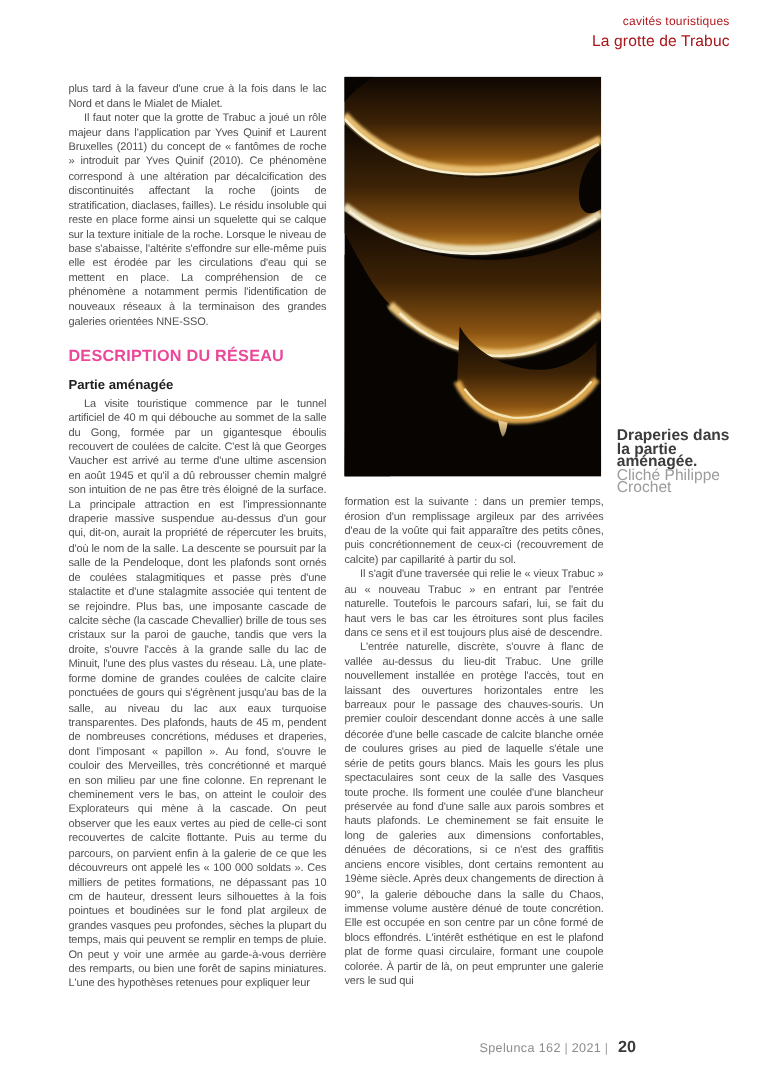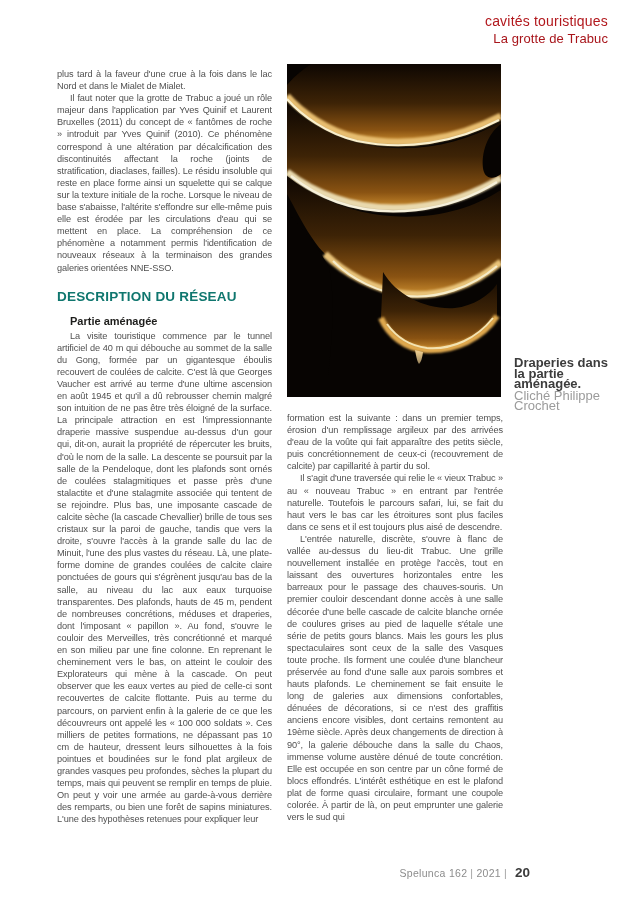--- a/index.html
+++ b/index.html
@@ -5,37 +5,37 @@
   html,body{margin:0;padding:0;background:#e8e8e8;}
   .page{
     position:relative;
     width:636px;height:900px;
     background:#ffffff;
     font-family:"Liberation Sans","DejaVu Sans",sans-serif;
     overflow:hidden;
   }
   
   .pheader{position:absolute;top:13px;right:28px;text-align:right;line-height:1.25;}
-  .kicker{font-size:14px;color:#b2181d;letter-spacing:0.2px;text-align:right;}
+  .kicker{font-size:10px;color:#b2181d;letter-spacing:0.2px;text-align:right;}
   .htitle{font-size:13px;font-weight:normal;color:#a8151b;letter-spacing:0.1px;}
 
   
   .body-p{
     font-size:9.2px;line-height:12.1px;
     text-align:justify;margin:0;
     letter-spacing:-0.1px;
     color:#505050;
     hyphens:auto;-webkit-hyphens:auto;
   }
   .indent{text-indent:13px;}
   .col-left{position:absolute;left:57px;top:68px;width:215px;height:818px;overflow:hidden;}
   .col-right{position:absolute;left:287px;top:412px;width:216px;height:444px;overflow:hidden;}
 
-  h2.section{font-size:13.5px;font-weight:bold;color:#0f766e;margin:15px 0 11px 0;letter-spacing:0.2px;}
-  h3.sub{font-size:11px;font-weight:bold;color:#1d1d1b;margin:0 0 3px 13px;}
+  h2.section{font-size:13.5px;font-weight:bold;color:#ec4899;margin:15px 0 11px 0;letter-spacing:0.2px;}
+  h3.sub{font-size:11px;font-weight:bold;color:#1d1d1b;margin:0 0 3px 0;}
   .col-right h3.sub{margin-top:9px;}
 
   
   figure.photo{position:absolute;left:287px;top:64px;width:214px;height:333px;margin:0;padding:0;}
   figure.photo svg{display:block;width:214px;height:333px;}
   .caption{position:absolute;left:514px;top:358px;width:95px;font-size:13px;line-height:10.6px;}
   .cap-bold{font-weight:bold;color:#3c3c3c;}
   .cap-credit{color:#9b9b9b;margin-top:1px;}
 
   
@@ -115,21 +115,21 @@
       <path d="M0,0 L24,0 C13,7 5,15 0,21 Z" fill="#070402"></path>
     </svg>
   </figure>
 
   <div class="caption">
     <div class="cap-bold">Draperies dans la partie aménagée.</div>
     <div class="cap-credit">Cliché Philippe Crochet</div>
   </div>
 
   <div class="col-right">
-    <p class="body-p">formation est la suivante : dans un premier temps, érosion d'un remplissage argileux par des arrivées d'eau de la voûte qui fait apparaître des petits siècle, puis concrétionnement de ceux-ci (recouvrement de calcite) par capillarité à partir du sol.</p>
+    <p class="body-p">formation est la suivante : dans un premier temps, érosion d'un remplissage argileux par des arrivées d'eau de la voûte qui fait apparaître des petits cônes, puis concrétionnement de ceux-ci (recouvrement de calcite) par capillarité à partir du sol.</p>
     <p class="body-p indent">Il s'agit d'une traversée qui relie le « vieux Trabuc » au « nouveau Trabuc » en entrant par l'entrée naturelle. Toutefois le parcours safari, lui, se fait du haut vers le bas car les étroitures sont plus faciles dans ce sens et il est toujours plus aisé de descendre.</p>
     <p class="body-p indent">L'entrée naturelle, discrète, s'ouvre à flanc de vallée au-dessus du lieu-dit Trabuc. Une grille nouvellement installée en protège l'accès, tout en laissant des ouvertures horizontales entre les barreaux pour le passage des chauves-souris. Un premier couloir descendant donne accès à une salle décorée d'une belle cascade de calcite blanche ornée de coulures grises au pied de laquelle s'étale une série de petits gours blancs. Mais les gours les plus spectaculaires sont ceux de la salle des Vasques toute proche. Ils forment une coulée d'une blancheur préservée au fond d'une salle aux parois sombres et hauts plafonds. Le cheminement se fait ensuite le long de galeries aux dimensions confortables, dénuées de décorations, si ce n'est des graffitis anciens encore visibles, dont certains remontent au 19ème siècle. Après deux changements de direction à 90°, la galerie débouche dans la salle du Chaos, immense volume austère dénué de toute concrétion. Elle est occupée en son centre par un cône formé de blocs effondrés. L'intérêt esthétique en est le plafond plat de forme quasi circulaire, formant une coupole colorée. À partir de là, on peut emprunter une galerie vers le sud qui</p>
   </div>
 
   <div class="pfooter">
     <span>Spelunca 162</span><span class="sep">|</span><span>2021</span><span class="sep">|</span><span class="pagenum">20</span>
   </div>
 
 </div>
 

